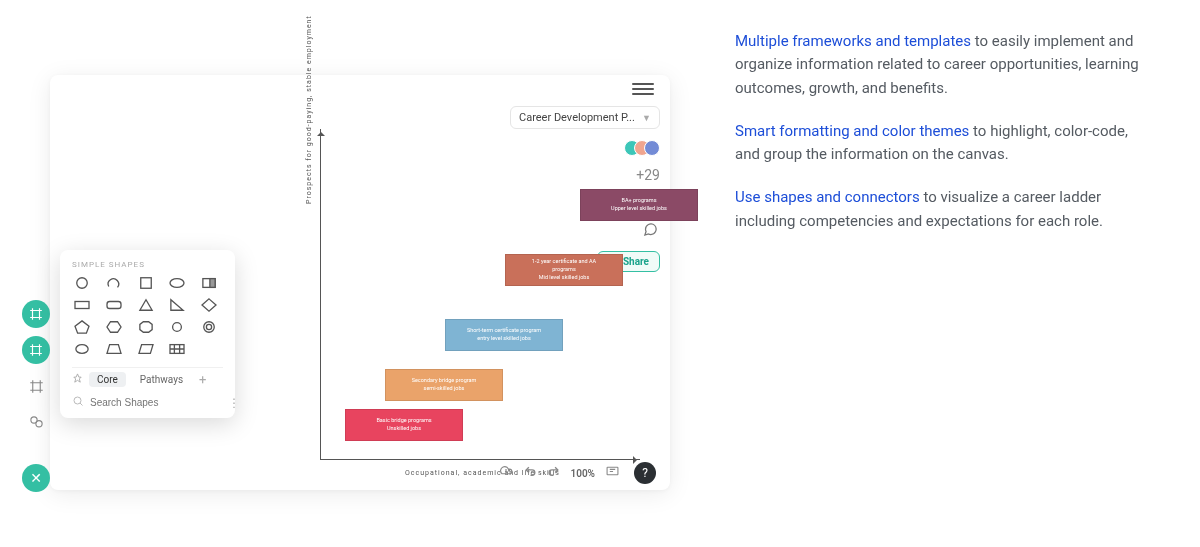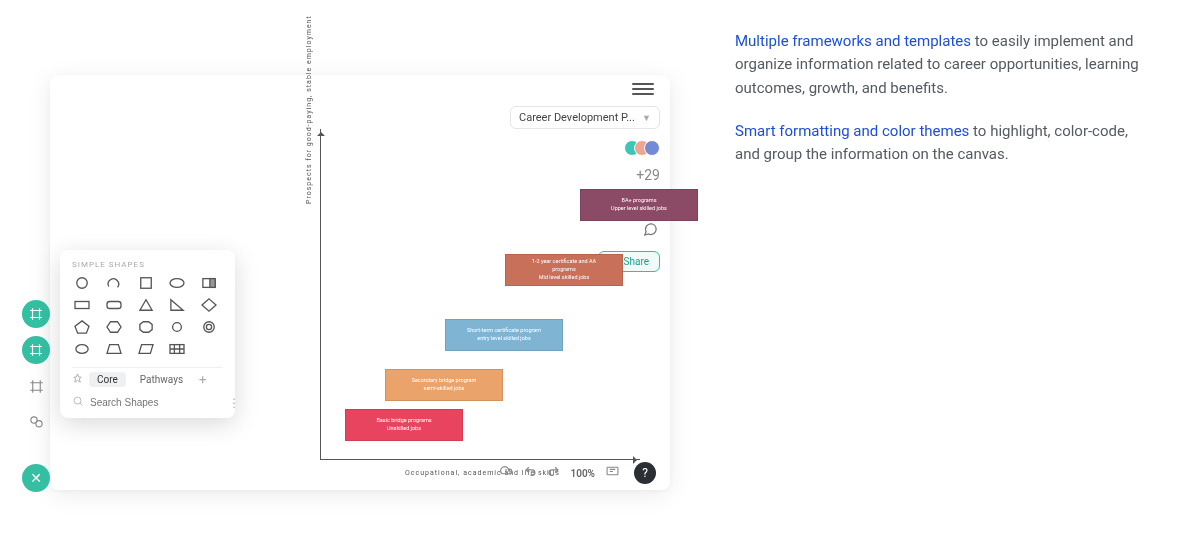--- a/index.html
+++ b/index.html
@@ -31,21 +31,21 @@
   .hamburger span{height:2px;background:#555;border-radius:1px;}
   .doc-title { display:flex;align-items:center;border:1px solid #e5e5e5;border-radius:6px;padding:4px 8px; font-size:11px; color:#444; min-width:150px;}
   .dropdown-caret{margin-left:auto;color:#aaa;font-size:9px;}
   .avatars{display:flex;margin-left:4px;}
   .avatar{width:16px;height:16px;border-radius:50%;border:1.5px solid #fff;margin-left:-6px;}
   .avatar:nth-child(1){background:#3cc6b8;}
   .avatar:nth-child(2){background:#f0a58f;}
   .avatar:nth-child(3){background:#738bd6;}
   .avatars-count{font-size:14px;color:#888;margin-left:1px;}
   .topbar .icon-btn{color:#777;font-size:14px;cursor:pointer;padding:0 2px;}
-  .share-btn{display:flex;align-items:center;gap:4px;border:1px solid #34bfa3;color:#1aa38b;background:#f0fbf8;border-radius:6px;padding:4px 10px;font-size:10px;font-weight:400;cursor:pointer;}
+  .share-btn{display:flex;align-items:center;gap:4px;border:1px solid #34bfa3;color:#1aa38b;background:#f0fbf8;border-radius:6px;padding:4px 10px;font-size:10px;font-weight:700;cursor:pointer;}
   .share-btn svg{width:11px;height:11px;}
 
   
   .canvas-area{position:absolute;top:44px;left:0;right:0;bottom:0;}
 
   
   .axis{position:absolute;background:#555;}
   .axis-y{left:270px;top:10px;width:1px;height:330px;}
   .axis-y::before{content:"";position:absolute;top:-1px;left:-3px;border:4px solid transparent;border-bottom-color:#555;}
   .axis-x{left:270px;top:340px;height:1px;width:320px;}
@@ -354,13 +354,16 @@
 </div>
 
 <div class="right-col">
 
   <p class="para">
     <b>Multiple frameworks and templates</b><span> to easily implement and organize information related to career opportunities, learning outcomes, growth, and benefits.</span>
   </p>
   <p class="para">
     <b>Smart formatting and color themes</b><span> to highlight, color-code, and group the information on the canvas.</span>
   </p>
+  <p class="para">
+    <b>Use shapes and connectors</b><span> to visualize a career ladder including competencies and expectations for each role.</span>
+  </p>
 </div>
 
 </body></html>

